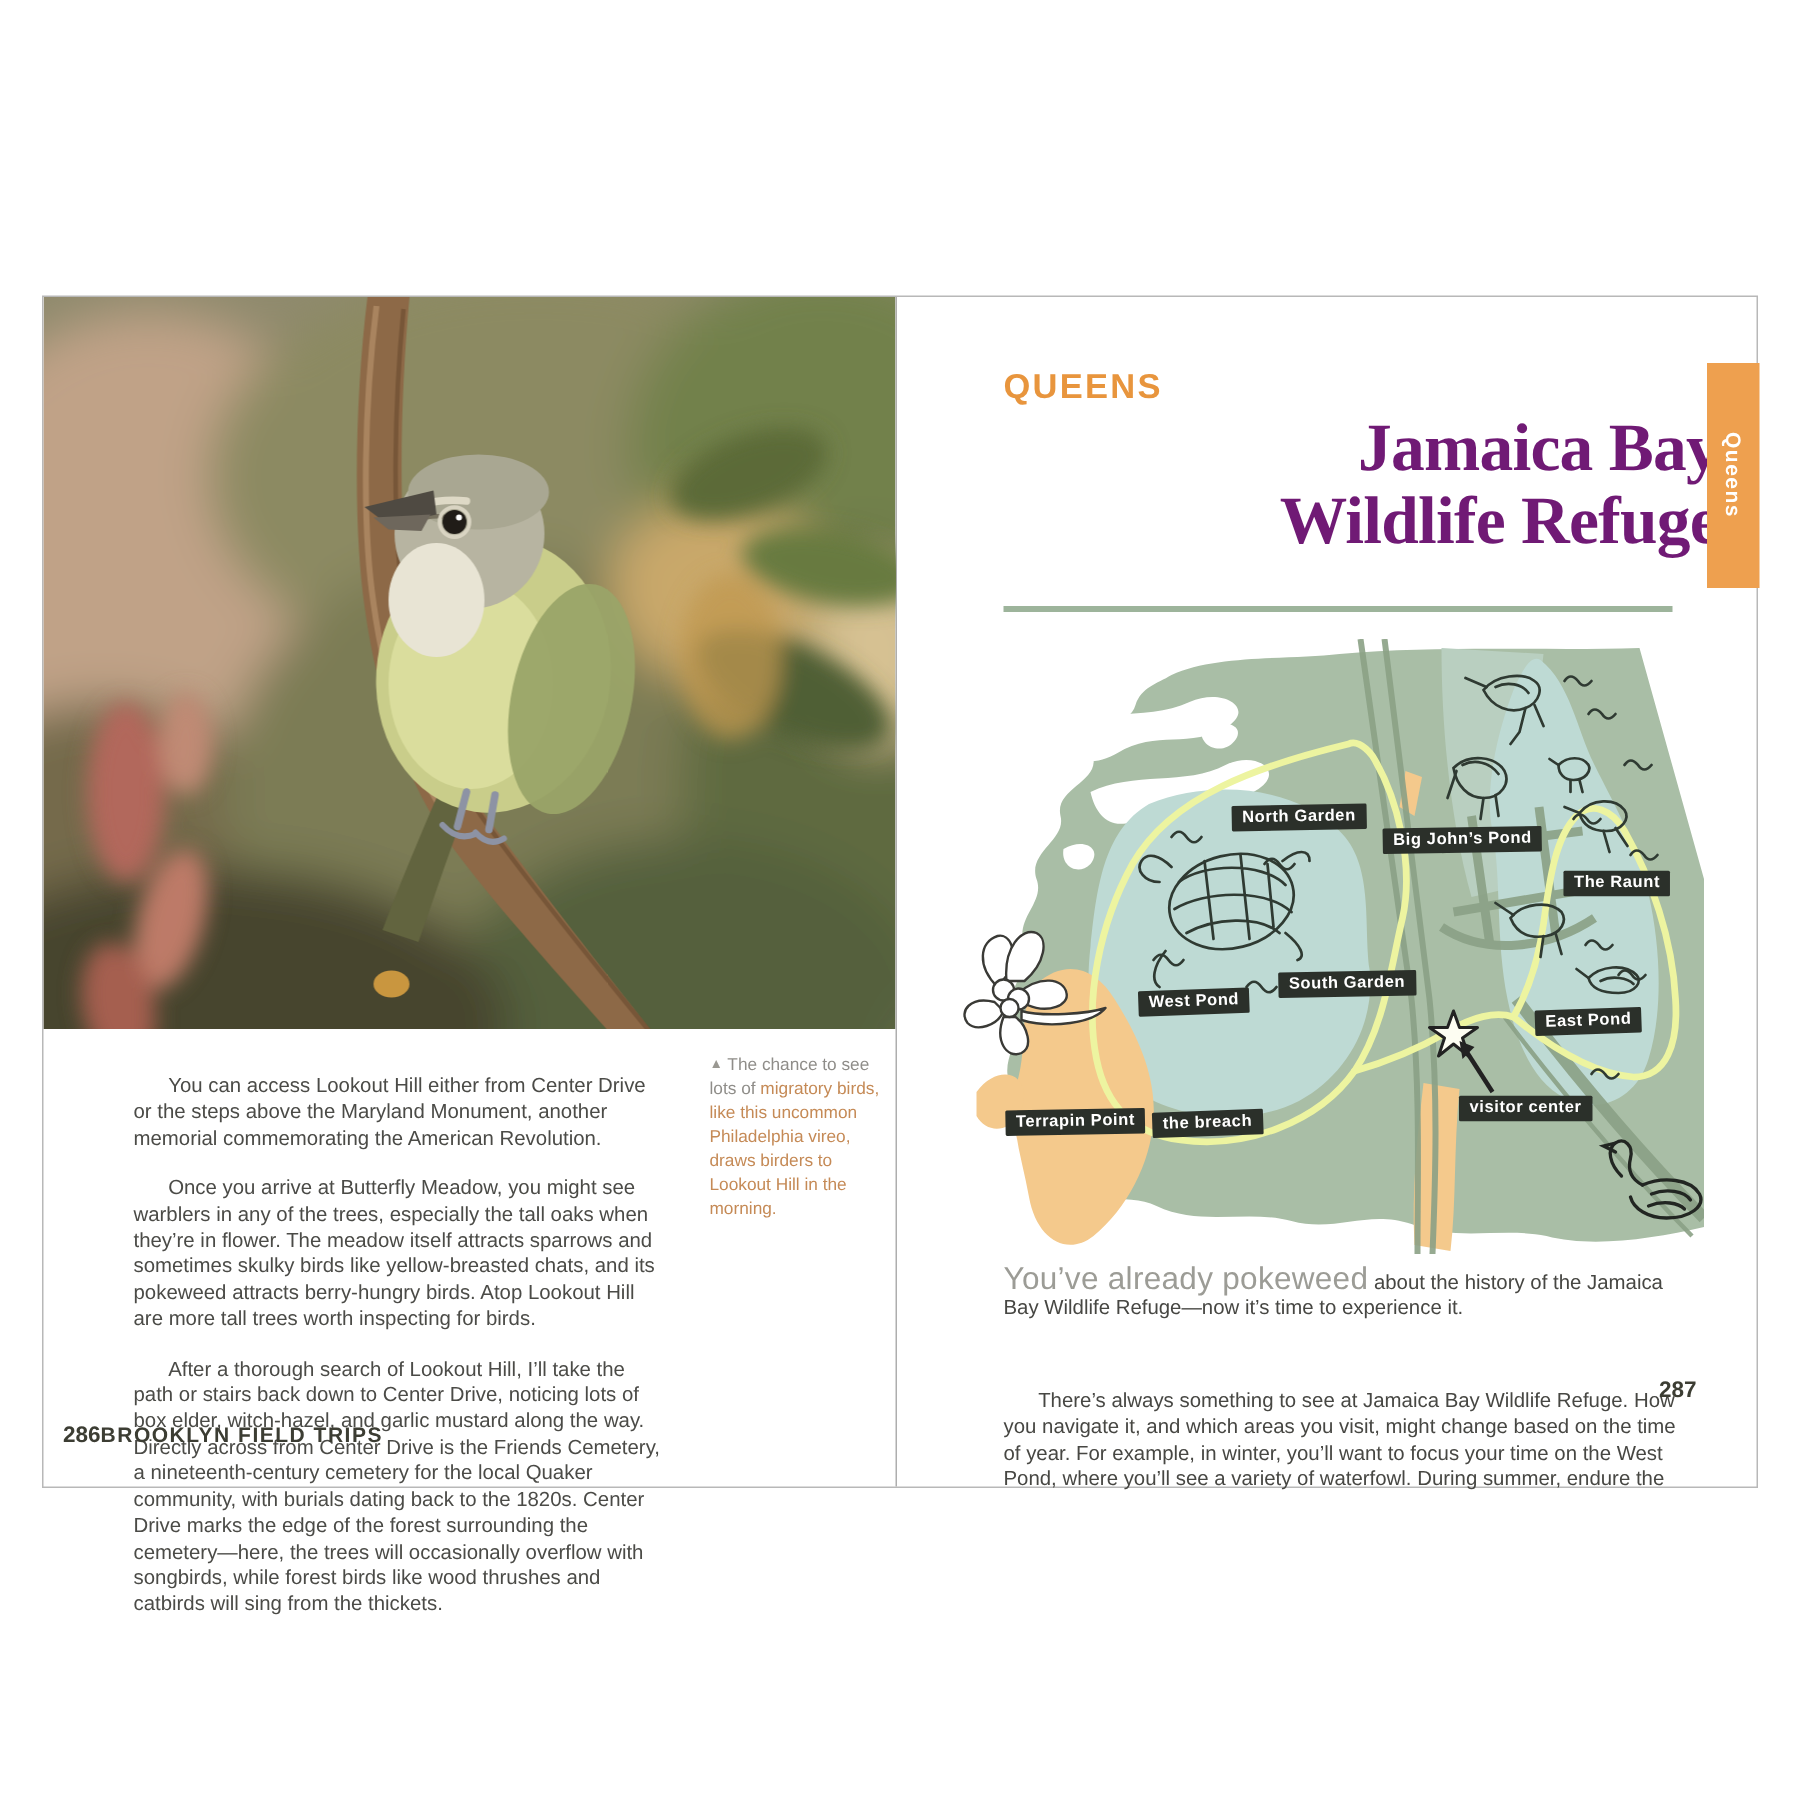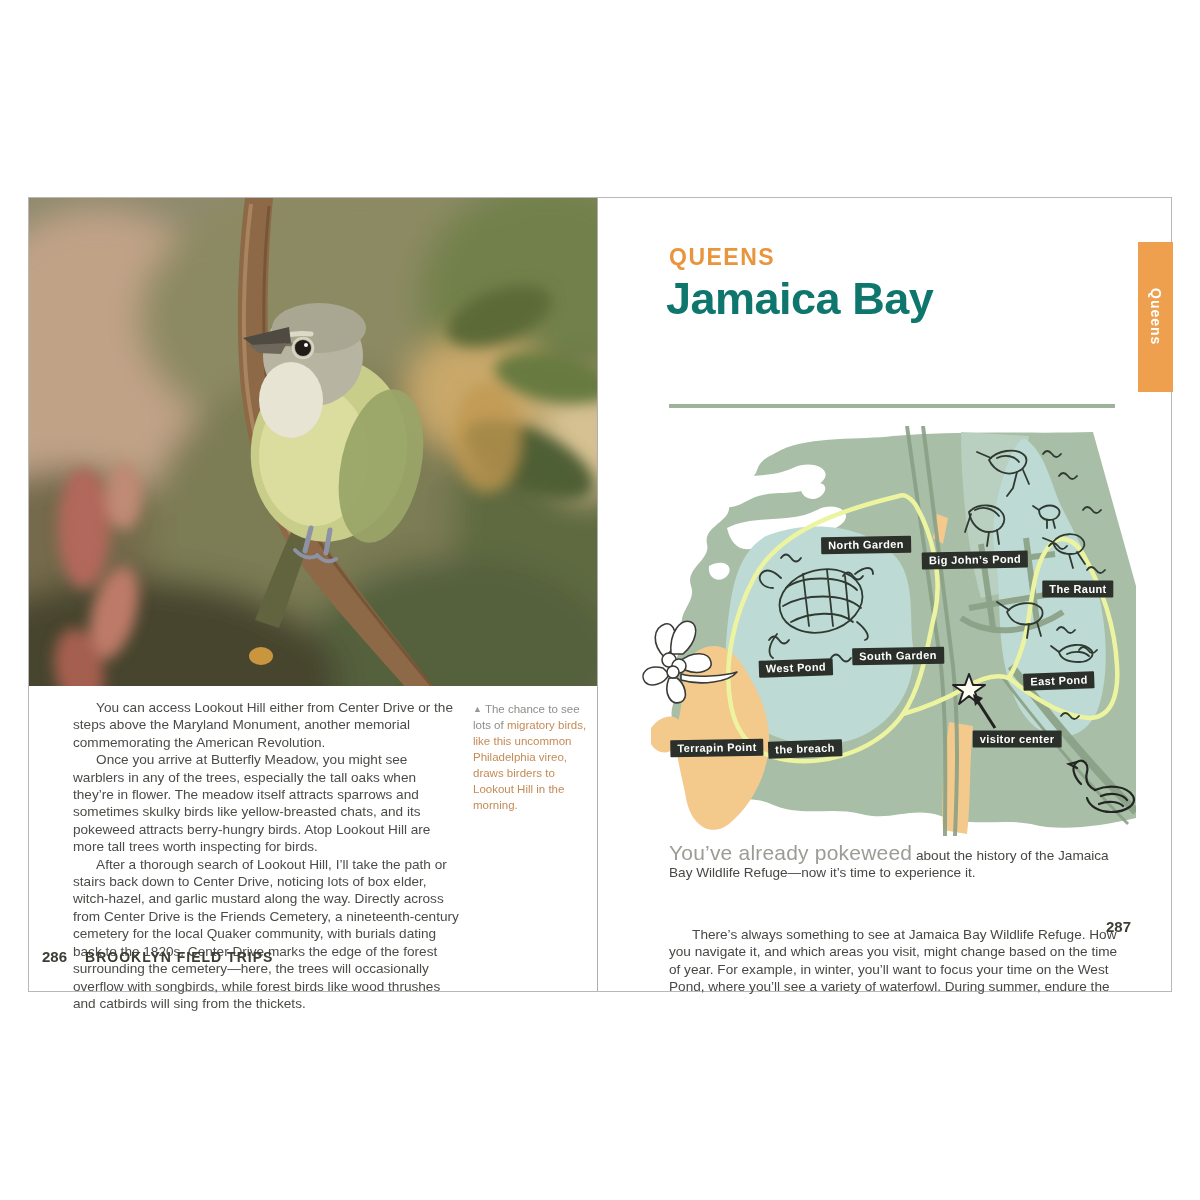--- a/index.html
+++ b/index.html
@@ -11,39 +11,39 @@
     position:absolute;left:28px;top:197px;width:1144px;height:795px;
     background:#fff;border:1px solid #b8b8b8;box-sizing:border-box;
   }
   .gutter{position:absolute;left:568px;top:0;bottom:0;width:1px;background:#aeaeae;}
   
   .photo{position:absolute;left:0;top:0;width:568px;height:488px;overflow:hidden;}
   .left-body{
     position:absolute;left:44px;top:501px;width:386px;
     font-size:13.6px;line-height:17.4px;color:#4b4b47;
   }
-  .left-body p{margin:0;text-indent:1.7em;}
+  .left-body p{margin:16px;text-indent:1.7em;}
   .caption{
     position:absolute;left:424px;top:503px;width:120px;
     font-size:11.5px;line-height:16px;color:#8f8d89;margin-left:20px;
   }
   .caption .marker{color:#9a9892;font-size:9px;vertical-align:1px;}
   .caption .accent{color:#c58a56;}
-  .footer-left{position:absolute;left:13px;top:750px;display:flex;align-items:baseline;gap:18px;}
+  .footer-left{position:absolute;left:13px;top:750px;display:flex;align-items:baseline;}
   .page-num{font-size:15px;font-weight:bold;color:#3c3d33;}
   .section-name{font-size:14px;font-weight:bold;letter-spacing:1px;color:#3c3d33;}
   
   .kicker{
     position:absolute;left:640px;top:46px;font-size:23px;font-weight:bold;
     letter-spacing:1.5px;color:#e8953d;
   }
   .title{
     position:absolute;left:637px;top:76px;width:480px;
-    font-family:Liberation Sans, sans-serif;font-weight:bold;
-    font-size:45px;line-height:49px;color:#0f766e;letter-spacing:-0.5px;
+    font-family:Liberation Serif, serif;font-weight:bold;
+    font-size:45px;line-height:49px;color:#701a75;letter-spacing:-0.5px;text-align:right;
   }
   .rule{position:absolute;left:640px;top:206px;width:446px;height:4px;background:#9db49b;}
   .map{position:absolute;left:602px;top:228px;width:505px;height:410px;}
   .map svg{position:absolute;left:0;top:0;}
   .map-label{
     position:absolute;transform:translate(-50%,-50%);
     background:#2b302a;color:#ffffff;font-size:11px;font-weight:bold;
     letter-spacing:0.4px;padding:2px 7px 3px;white-space:nowrap;border-radius:1px;
   }
   .right-body{
@@ -147,20 +147,21 @@
     <span class="page-num">286</span>
     <span class="section-name">BROOKLYN FIELD TRIPS</span>
   </div>
 
   <div class="gutter"></div>
 
   <div class="kicker">QUEENS</div>
 
   <div class="title">
     <div>Jamaica Bay</div>
+    <div>Wildlife Refuge</div>
   </div>
 
   <div class="rule"></div>
 
   <div class="map">
     <svg viewBox="0 0 505 410" width="505" height="410">
 
       <path d="M150,24 C180,10 230,14 262,10 C330,4 400,8 462,6 L505,160 L505,392 C470,400 430,406 400,398 C370,392 340,402 310,390 C280,380 260,396 230,388 C200,380 170,392 140,378 C120,368 90,380 70,360 C50,340 60,318 45,300 C32,284 52,268 45,250 C38,230 58,222 52,205 C45,186 66,176 60,160 C54,142 80,134 76,118 C72,100 100,96 98,80 C96,62 122,58 126,44 C130,32 140,30 150,24 Z" fill="#a9bea6"></path>
 
       <path d="M62,62 C92,44 132,56 162,42 C184,32 206,46 188,58 C162,74 140,60 114,76 C94,88 70,80 62,62 Z" fill="#ffffff"></path>

